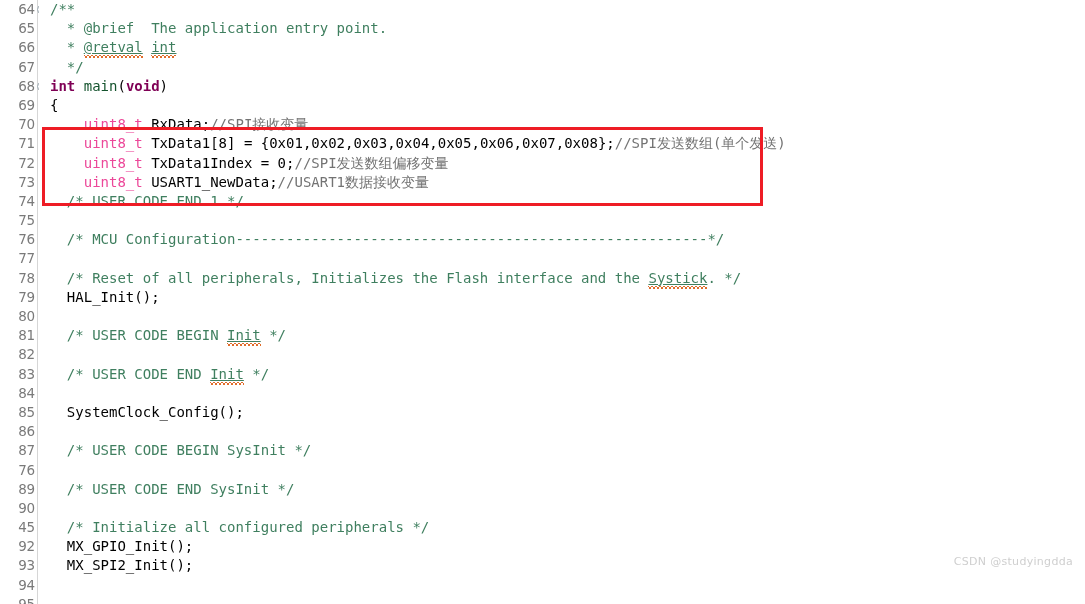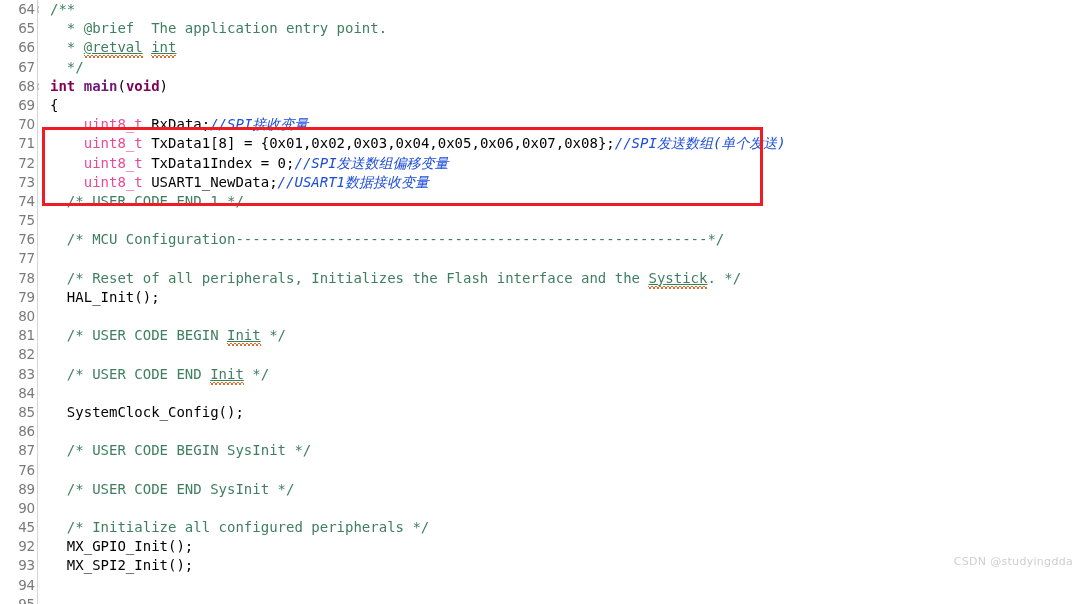--- a/index.html
+++ b/index.html
@@ -37,24 +37,24 @@
     position:absolute; left:39px; top:0; right:0; height:604px;
     background:#ffffff;
   }
   .row {
     height:19.2px; line-height:19.2px;
     font-size:14px; white-space:pre;
     color:#000000; padding-left:11px;
     font-family:"DejaVu Sans Mono","Liberation Mono",monospace;
   }
   .cm   { color:#3f7f5f; }            
-  .cm2  { color:#1d4ed8;font-style:italic; }            
+  .cm2  { color:#737373; }            
   .kw   { color:#7f0055; font-weight:bold; }
   .ty   { color:#ec4899; }
-  .fn   { color:#701a75; font-weight:bold; }
+  .fn   { color:#14532d; font-weight:normal; }
   .pl   { color:#000000; }
   .sq   { text-decoration:underline; text-decoration-color:#3f7f5f;
           text-underline-offset:1px; position:relative; }
   .sq::after{
     content:""; position:absolute; left:0; right:0; bottom:-3px; height:3px;
     background-image:
       linear-gradient(45deg,transparent 40%,#e06c2a 40%,#e06c2a 60%,transparent 60%),
       linear-gradient(-45deg,transparent 40%,#e06c2a 40%,#e06c2a 60%,transparent 60%);
     background-size:4px 4px; background-repeat:repeat-x;
   }

